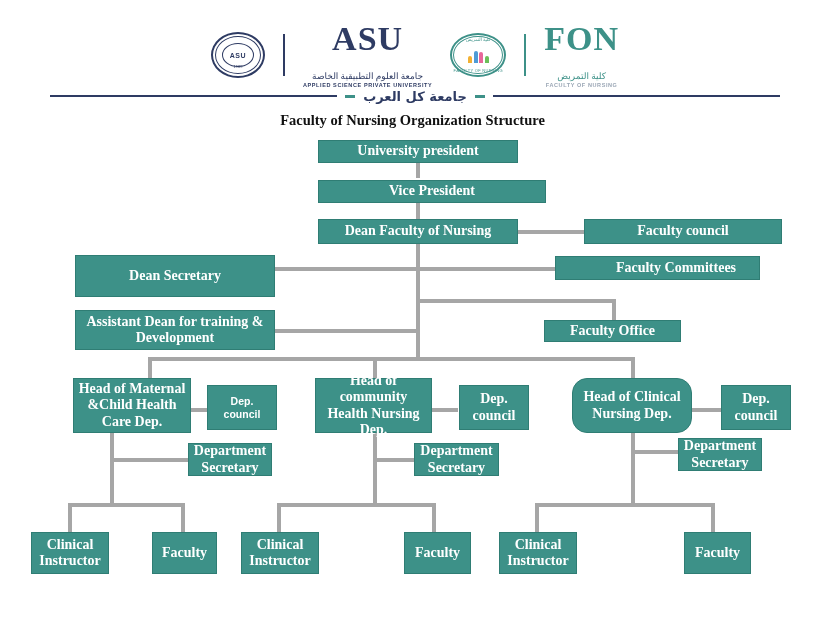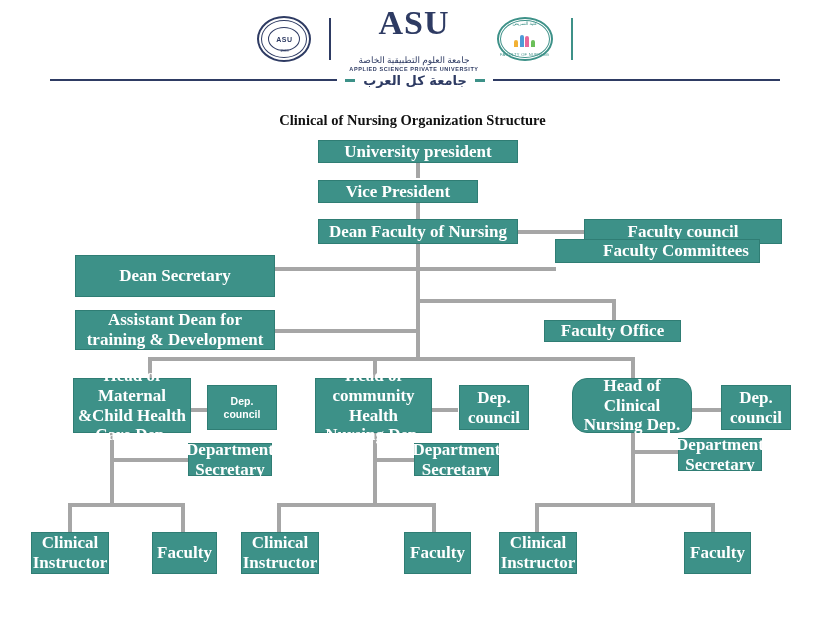--- a/index.html
+++ b/index.html
@@ -1,20 +1,20 @@
 <!DOCTYPE html>
 <html><head>
 <meta charset="utf-8">
 <style>
   html,body{margin:0;padding:0;background:#ffffff;}
   body{width:825px;height:638px;position:relative;overflow:hidden;
        font-family:"Liberation Serif",serif;}
 
   
-  #header{position:absolute;left:0;top:0;width:825px;height:96px;}
+  #header{position:absolute;left:0;top:16px;width:825px;height:96px;}
   .logo-row{position:absolute;left:185px;top:10px;width:460px;height:58px;
             display:flex;align-items:center;justify-content:center;gap:18px;}
 
   .seal{width:54px;height:46px;border-radius:50%;position:relative;flex:0 0 auto;}
   .seal .ring{position:absolute;inset:0;border-radius:50%;border:2px solid #2e3b63;}
   .seal .ring2{position:absolute;inset:4px;border-radius:50%;border:1px solid #2e3b63;}
   .seal .core{position:absolute;inset:11px;border-radius:50%;border:1px solid #2e3b63;
               display:flex;align-items:center;justify-content:center;}
   .seal .abbr{font-family:"Liberation Sans",sans-serif;font-size:7px;font-weight:bold;
               color:#2e3b63;letter-spacing:.5px;line-height:1;}
@@ -53,21 +53,21 @@
   .dash{width:10px;height:3px;background:#3d9188;flex:0 0 auto;}
   .tag-text{font-size:13px;font-weight:bold;color:#2e3b63;direction:rtl;
             font-family:"DejaVu Sans",sans-serif;flex:0 0 auto;}
 
   
   #chart{position:absolute;left:0;top:0;width:825px;height:638px;}
   .chart-title{position:absolute;left:0;top:112px;width:825px;text-align:center;
                font-size:14.5px;font-weight:bold;color:#111;}
 
   .node{position:absolute;background:#3d9188;border:1px solid #2f7d74;
-        color:#ffffff;font-weight:bold;font-size:17px;line-height:1.15;
+        color:#ffffff;font-weight:bold;font-size:14px;line-height:1.15;
         display:flex;align-items:center;justify-content:center;text-align:center;
         box-sizing:border-box;padding:1px 3px;z-index:3;}
   .node.sans{font-family:"Liberation Sans",sans-serif;font-size:10.5px;}
 
   .ln{position:absolute;background:#a6a6a6;z-index:1;}
   .lnh{height:4px;}
   .lnv{width:4px;}
 </style>
 </head>
 <body>
@@ -101,34 +101,39 @@
         <span class="fig" style="height:7px;background:#f2b134;"></span>
         <span class="fig" style="height:12px;background:#4d9bd6;"></span>
         <span class="fig" style="height:11px;background:#e8679a;"></span>
         <span class="fig" style="height:7px;background:#6bbf59;"></span>
       </div>
       <div class="en-bot">FACULTY OF NURSING</div>
     </div>
 
     <div class="divider-bar teal"></div>
 
+    <div class="wordmark teal">
+      <span class="big">FON</span>
+      <span class="ar">كلية التمريض</span>
+      <span class="en">FACULTY OF NURSING</span>
+    </div>
   </div>
 
   <div class="tagline">
     <span class="rule"></span>
     <span class="dash"></span>
     <span class="tag-text">جامعة كل العرب</span>
     <span class="dash"></span>
     <span class="rule"></span>
   </div>
 </div>
 
 <div id="chart">
 
-  <div class="chart-title">Clinical of Nursing Organization Structure</div>
+  <div class="chart-title">Faculty of Nursing Organization Structure</div>
 
   <div class="ln lnv" style="left:416px;top:163px;height:15px;"></div>
 
   <div class="ln lnv" style="left:416px;top:203px;height:16px;"></div>
 
   <div class="ln lnh" style="left:518px;top:230px;width:67px;"></div>
 
   <div class="ln lnv" style="left:416px;top:244px;height:115px;"></div>
 
   <div class="ln lnh" style="left:275px;top:267px;width:143px;"></div>
@@ -162,29 +167,29 @@
   <div class="ln lnv" style="left:432px;top:503px;height:29px;"></div>
 
   <div class="ln lnv" style="left:631px;top:433px;height:74px;"></div>
   <div class="ln lnh" style="left:631px;top:450px;width:48px;"></div>
   <div class="ln lnh" style="left:535px;top:503px;width:178px;"></div>
   <div class="ln lnv" style="left:535px;top:503px;height:29px;"></div>
   <div class="ln lnv" style="left:711px;top:503px;height:29px;"></div>
 
   <div class="node" style="left:318px;top:140px;width:200px;height:23px;">University president</div>
 
-  <div class="node" style="left:318px;top:180px;width:160px;height:23px;">Vice President</div>
+  <div class="node" style="left:318px;top:180px;width:228px;height:23px;">Vice President</div>
 
   <div class="node" style="left:318px;top:219px;width:200px;height:25px;">Dean Faculty of Nursing</div>
 
   <div class="node" style="left:584px;top:219px;width:198px;height:25px;">Faculty council</div>
 
   <div class="node" style="left:75px;top:255px;width:200px;height:42px;">Dean Secretary</div>
 
-  <div class="node" style="left:555px;top:239px;width:205px;height:24px;padding-left:40px;">Faculty Committees</div>
+  <div class="node" style="left:555px;top:256px;width:205px;height:24px;padding-left:40px;">Faculty Committees</div>
 
   <div class="node" style="left:544px;top:320px;width:137px;height:22px;">Faculty Office</div>
 
   <div class="node" style="left:75px;top:310px;width:200px;height:40px;">Assistant Dean for training &amp; Development</div>
 
   <div class="node" style="left:73px;top:378px;width:118px;height:55px;">Head of Maternal &amp;Child Health Care Dep.</div>
 
   <div class="node sans" style="left:207px;top:385px;width:70px;height:45px;">Dep. council</div>
 
   <div class="node" style="left:315px;top:378px;width:117px;height:55px;">Head of community Health Nursing Dep.</div>

